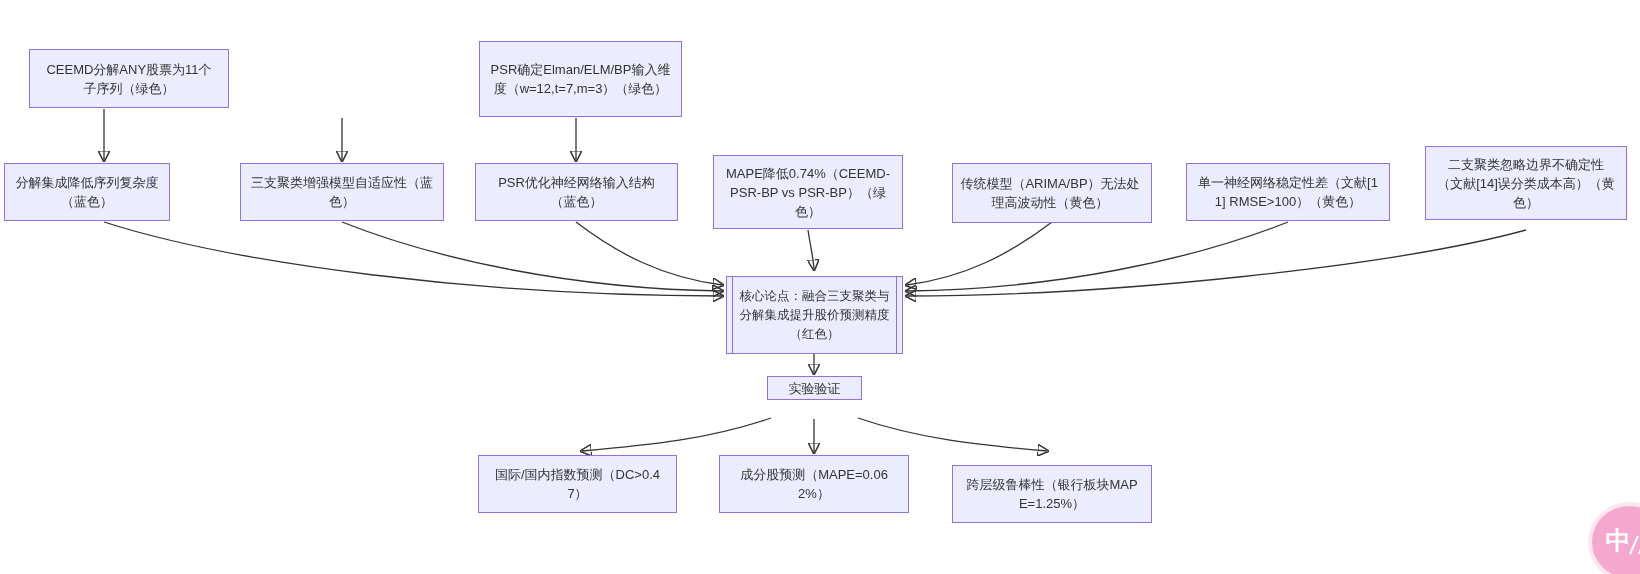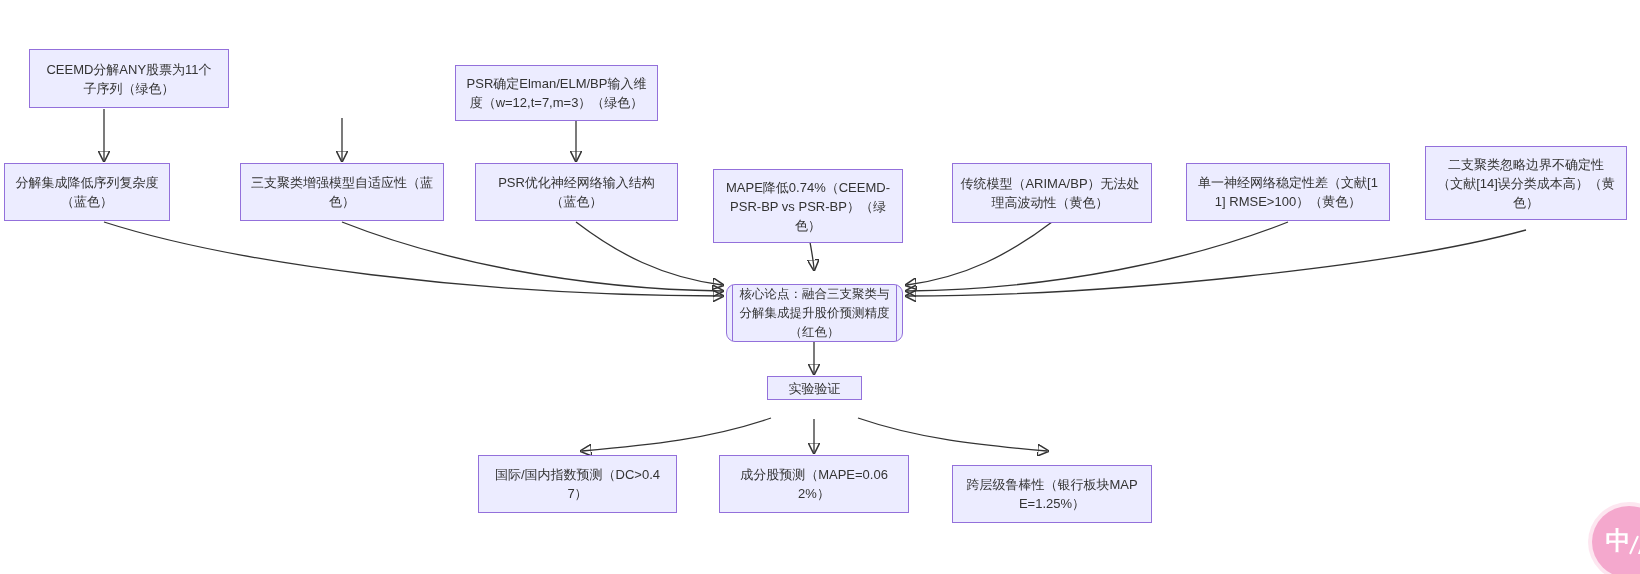--- a/index.html
+++ b/index.html
@@ -82,53 +82,53 @@
     <path marker-end="url(#arrow)" d="M 771 418 C 710 439 650 445 582 451"></path>
     <path marker-end="url(#arrow)" d="M 814 419 L 814 452"></path>
     <path marker-end="url(#arrow)" d="M 858 418 C 919 439 979 445 1047 451"></path>
   </svg>
 
   <div class="node" style="left:4px;top:49px;width:200px;height:59px;margin-left:25px;">
     <span class="lbl">CEEMD分解ANY股票为11个子序列（绿色）</span>
   </div>
 
 
-  <div class="node" style="left:455px;top:41px;width:203px;height:56px;margin-top:24px;">
+  <div class="node" style="left:479px;top:41px;width:203px;height:76px;">
     <span class="lbl">PSR确定Elman/ELM/BP输入维度（w=12,t=7,m=3）（绿色）</span>
   </div>
 
   <div class="node" style="left:4px;top:163px;width:166px;height:58px;align-items:center;">
     <span class="lbl">分解集成降低序列复杂度（蓝色）</span>
   </div>
 
   <div class="node" style="left:240px;top:163px;width:204px;height:58px;">
     <span class="lbl">三支聚类增强模型自适应性（蓝色）</span>
   </div>
 
   <div class="node" style="left:475px;top:163px;width:203px;height:58px;">
     <span class="lbl">PSR优化神经网络输入结构（蓝色）</span>
   </div>
 
-  <div class="node" style="left:713px;top:155px;width:190px;height:74px;margin-top:14px;">
+  <div class="node" style="left:713px;top:155px;width:190px;height:74px;">
     <span class="lbl">MAPE降低0.74%（CEEMD-PSR-BP vs PSR-BP）（绿色）</span>
   </div>
 
   <div class="node" style="left:952px;top:163px;width:200px;height:60px;padding-left:6px;">
     <span class="lbl">传统模型（ARIMA/BP）无法处理高波动性（黄色）</span>
   </div>
 
   <div class="node" style="left:1186px;top:163px;width:204px;height:58px;">
     <span class="lbl">单一神经网络稳定性差（文献[11] RMSE&gt;100）（黄色）</span>
   </div>
 
   <div class="node" style="left:1425px;top:146px;width:202px;height:74px;">
     <span class="lbl">二支聚类忽略边界不确定性（文献[14]误分类成本高）（黄色）</span>
   </div>
 
-  <div class="node subroutine" style="left:726px;top:284px;width:177px;height:58px;border-radius:9px;">
+  <div class="node subroutine" style="left:726px;top:276px;width:177px;height:78px;">
     <span class="bar left"></span>
     <span class="bar right"></span>
     <span class="lbl" style="font-size:12.5px;">核心论点：融合三支聚类与分解集成提升股价预测精度（红色）</span>
   </div>
 
   <div class="node" style="left:767px;top:376px;width:95px;height:24px;">
     <span class="lbl">实验验证</span>
   </div>
 
   <div class="node" style="left:478px;top:455px;width:199px;height:58px;">

